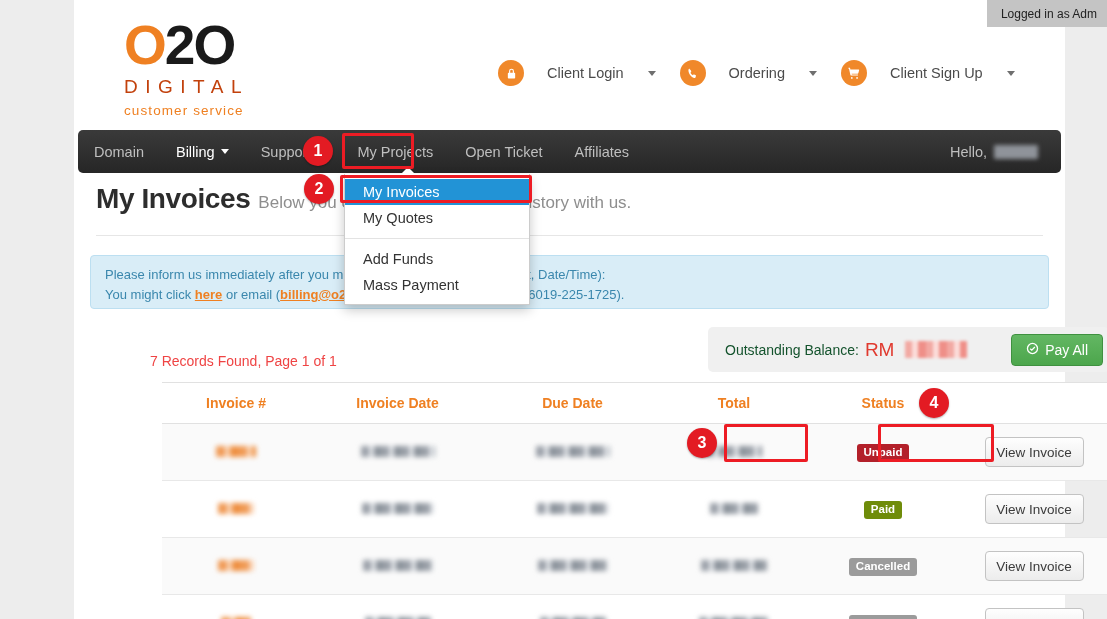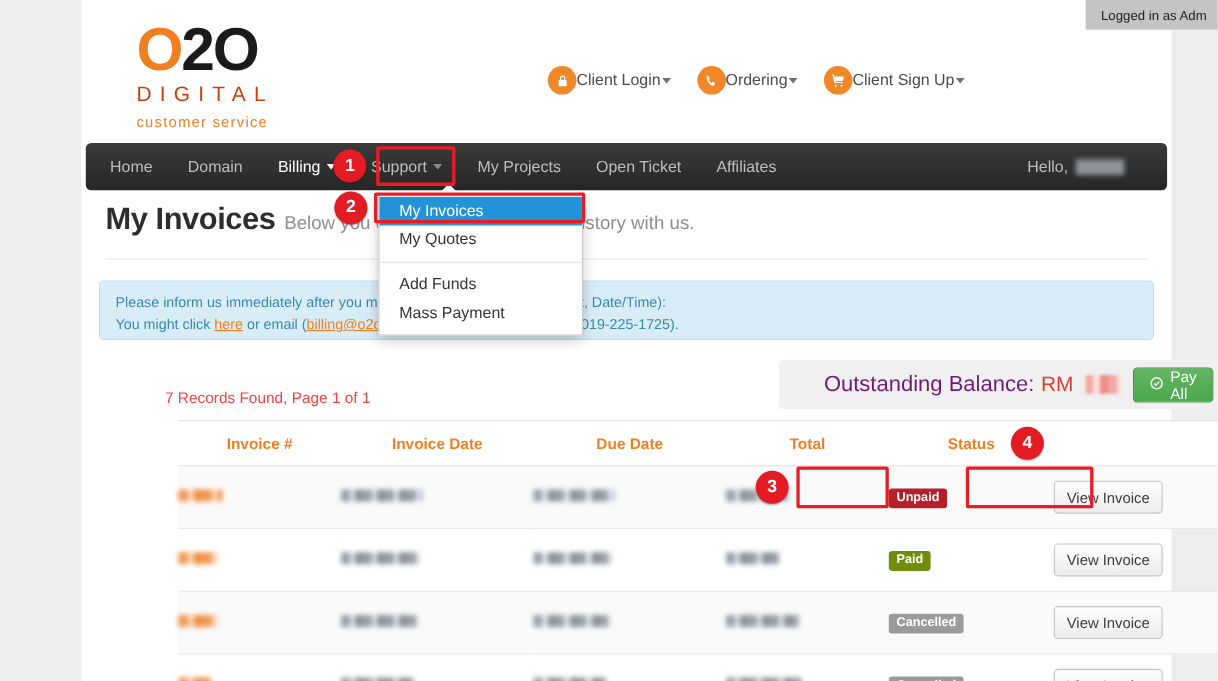--- a/index.html
+++ b/index.html
@@ -32,21 +32,21 @@
 
   
   .header { position: relative; height: 130px; margin-left: 24px; }
   .logo { position: absolute; left: 26px; top: 16px; width: 190px; }
   .logo-mark { font-size: 55px; font-weight: bold; letter-spacing: -2px; line-height: 58px; color: #1a1a1a; }
   .logo-mark .o-orange { color: #ef8022; }
   .logo-word { font-size: 19px; letter-spacing: 7.5px; color: #c2410c; margin-top: 2px; font-weight: 400; }
   .logo-tag { font-size: 13.5px; letter-spacing: 1.1px; color: #ef8022; margin-top: 5px; }
 
   .toplinks { position: absolute; left: 400px; top: 60px; display: flex; align-items: center; gap: 24px; }
-  .toplink { display: flex; align-items: center; gap: 0; cursor: pointer; }
+  .toplink { display: flex; align-items: center; gap: 23px; cursor: pointer; }
   .tl-icon {
     width: 26px; height: 26px; border-radius: 50%;
     background: #f0882a; color: #fff;
     display: flex; align-items: center; justify-content: center;
     font-size: 14px; line-height: 1;
   }
   .tl-icon svg { display: block; }
   .tl-text { font-size: 14.5px; color: #4b4b4b; }
   .caret-dk { width: 0; height: 0; border-left: 4.5px solid transparent; border-right: 4.5px solid transparent; border-top: 5px solid #6f6f6f; margin-left: 1px; }
 
@@ -59,21 +59,21 @@
     display: flex; align-items: center;
   }
   .navitem {
     height: 43px; display: flex; align-items: center; gap: 6px;
     padding: 0 16px; color: #bfbfbf; font-size: 14.5px; cursor: pointer;
   }
   .navitem.first { padding-left: 22px; }
   .navitem .cv { width: 0; height: 0; border-left: 4.5px solid transparent; border-right: 4.5px solid transparent; border-top: 5px solid #8e8e8e; }
   .navitem.active { color: #fff; }
   .navitem.active .cv { border-top-color: #fff; }
-  .navhello { margin-left: auto; padding-right: 32px; display: flex; align-items: center; gap: 7px; color: #bfbfbf; font-size: 14.5px; cursor: pointer; }
+  .navhello { margin-left: auto; padding-right: 16px; display: flex; align-items: center; gap: 7px; color: #bfbfbf; font-size: 14.5px; cursor: pointer; }
   .blurtext { display: inline-block; background: #8f939a; border-radius: 1px; filter: blur(2.2px); color: transparent; }
 
   
   .dropdown {
     position: absolute; left: 260px; top: 175px;
     width: 185px; background: #fff;
     border: 1px solid #ccc; border-top: none;
     box-shadow: 0 5px 11px rgba(0,0,0,.22);
     padding: 5px 0 6px 0; z-index: 40;
   }
@@ -88,29 +88,29 @@
   .pg-title { font-size: 28px; font-weight: bold; color: #2d2d2d; display: inline; letter-spacing: -.4px; }
   .pg-sub { font-size: 17px; color: #8e8e8e; display: inline; margin-left: 8px; }
   .title-rule { position: absolute; left: 22px; top: 52px; width: 947px; height: 1px; background: #e6e6e6; }
 
   
   .alert {
     position: absolute; left: 16px; top: 255px; width: 959px; height: 54px;
     background: #d9edf7; border: 1px solid #bcdff1; border-radius: 4px;
     padding: 9px 14px; color: #3a87ad; font-size: 13px; line-height: 20px;
   }
-  .alert a { color: #ef8022; text-decoration: underline; }
+  .alert a { color: #ef8022; text-decoration: underline; font-weight: bold; }
 
   
   .balpanel {
     position: absolute; left: 634px; top: 327px; width: 402px; height: 45px;
     background: #f0f0f0; border-radius: 5px;
     display: flex; align-items: center; padding: 0 7px 0 17px; gap: 10px;
   }
-  .bal-label { font-size: 20px; color: #701a75; white-space: nowrap; margin-left: 24px; }
+  .bal-label { font-size: 14px; color: #14532d; white-space: nowrap; }
   .bal-rm { font-size: 19px; color: #e03a2f; font-weight: 500; }
   .bal-amt { display: inline-block; width: 62px; height: 17px; vertical-align: -2px; margin-left: 1px;
     background: repeating-linear-gradient(90deg,#f2a9a3 0 7px,#fbdcd9 7px 13px,#ef8f88 13px 21px);
     filter: blur(1.6px); border-radius: 1px; }
   .payall {
     margin-left: auto; height: 32px; padding: 0 14px;
     background: linear-gradient(#63b763, #4ca64c);
     border: 1px solid #3f9140; border-radius: 4px;
     color: #fff; font-size: 14px;
     display: flex; align-items: center; gap: 6px; cursor: pointer;
@@ -122,21 +122,21 @@
 
   
   .tablewrap { position: absolute; left: 88px; top: 382px; width: 948px; }
   table.inv { width: 100%; border-collapse: collapse; table-layout: fixed; }
   table.inv th {
     font-size: 14px; color: #ef8022; font-weight: bold;
     padding: 12px 0; text-align: center;
     border-top: 1px solid #e1e1e1; border-bottom: 1px solid #e1e1e1;
     background: #fff;
   }
-  table.inv td { padding: 13px 0; text-align: left; border-bottom: 1px solid #e8e8e8; }
+  table.inv td { padding: 13px 0; text-align: center; border-bottom: 1px solid #e8e8e8; }
   table.inv tr.odd td { background: #fafafa; }
   th.c-num, td.c-num { width: 148px; }
   th.c-idate, td.c-idate { width: 175px; }
   th.c-ddate, td.c-ddate { width: 175px; }
   th.c-total, td.c-total { width: 148px; }
   th.c-status, td.c-status { width: 150px; }
   th.c-act, td.c-act { width: 152px; }
 
   .bl { display: inline-block; border-radius: 1px; filter: blur(2.4px); }
   .bl.num { height: 11px; background: repeating-linear-gradient(90deg,#f09a55 0 9px,#fad5b8 9px 14px,#ee8f40 14px 22px); }
@@ -204,23 +204,20 @@
               </svg>
           </span>
           <span class="tl-text">Client Sign Up</span>
           <span class="caret-dk"></span>
         </div>
       </div>
     </div>
 
     <div class="navwrap">
       <div class="nav">
-        <div class="navitem first">
-          <span>Home</span>
-        </div>
         <div class="navitem">
           <span>Domain</span>
         </div>
         <div class="navitem active">
           <span>Billing</span>
           <span class="cv"></span>
         </div>
         <div class="navitem">
           <span>Support</span>
           <span class="cv"></span>

